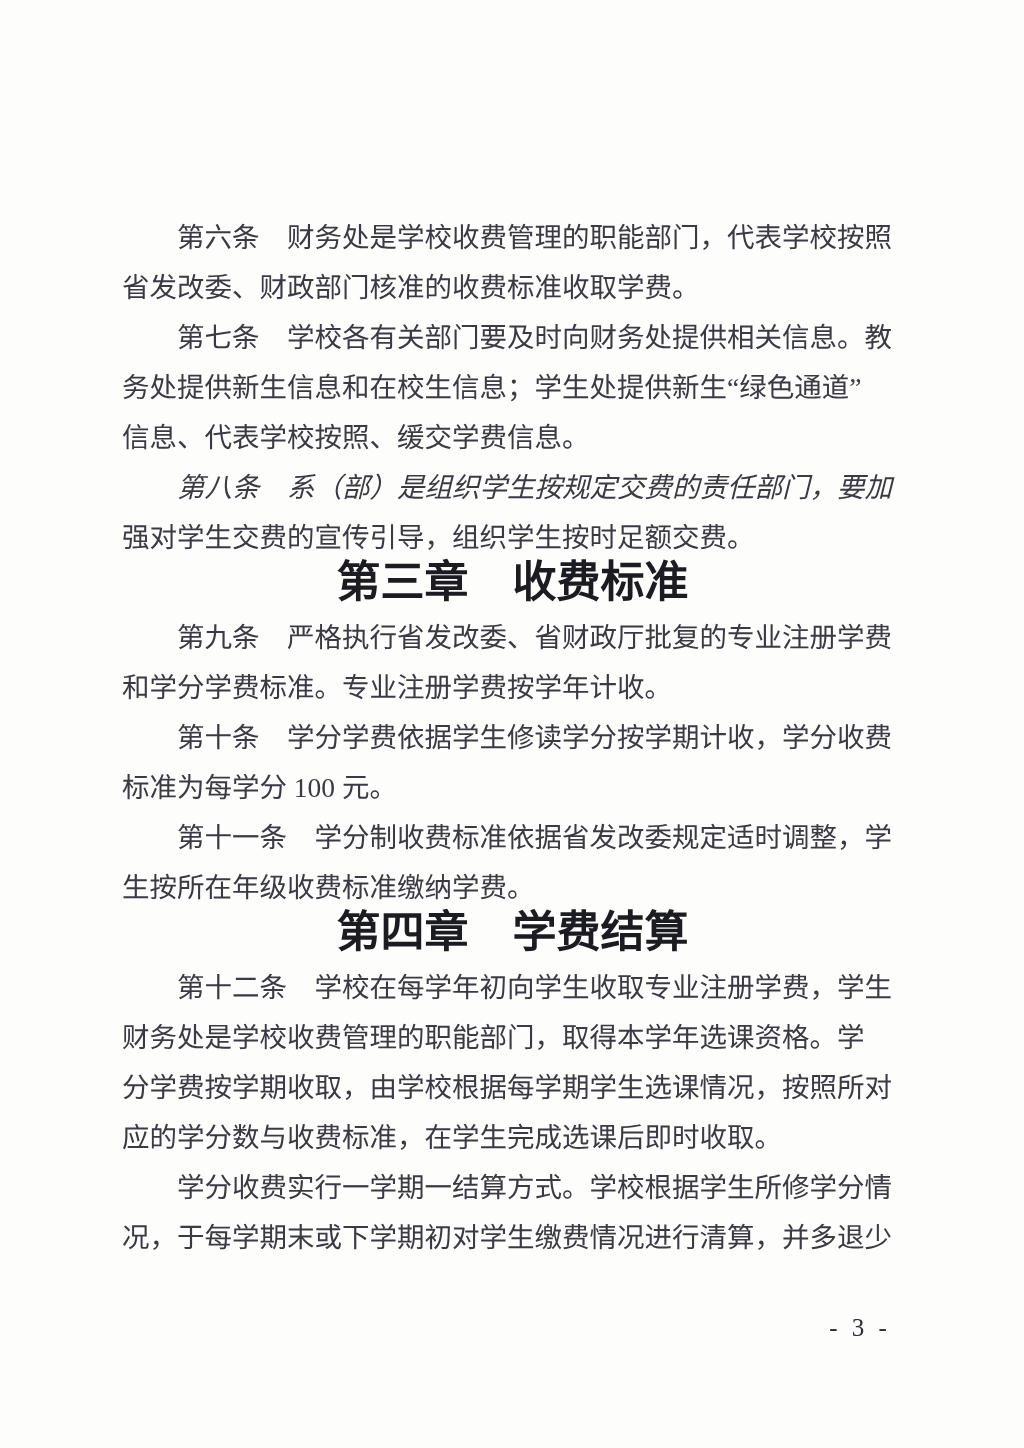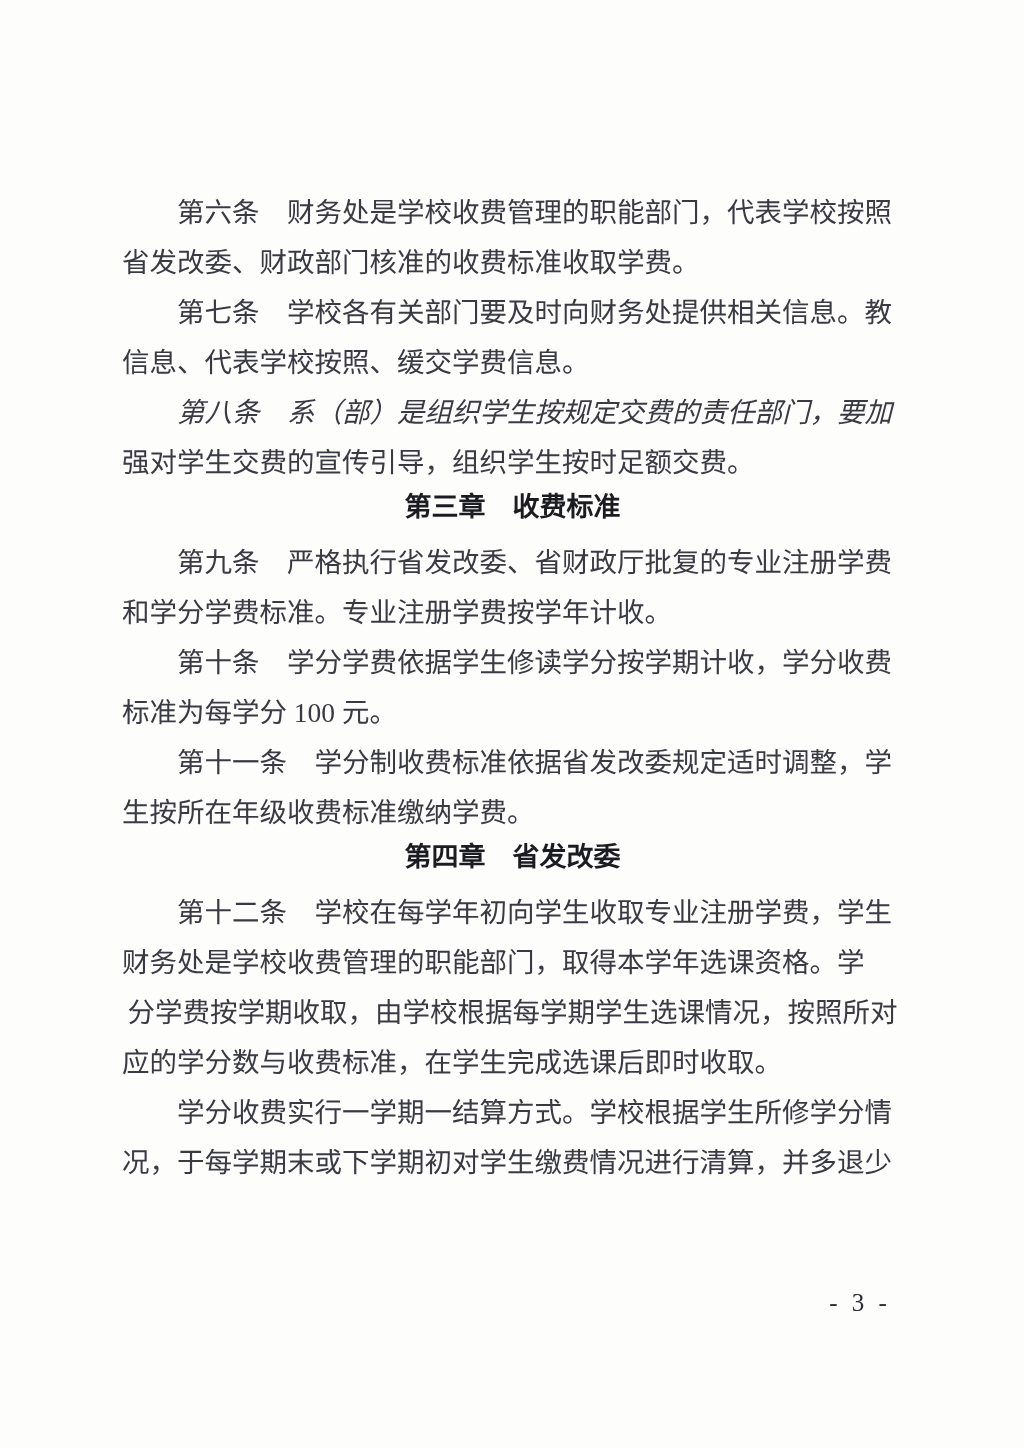--- a/index.html
+++ b/index.html
@@ -15,20 +15,21 @@
     height: 1448px;
     background: var(--page-bg);
     position: relative;
     overflow: hidden;
     font-family: "Liberation Serif", "DejaVu Serif", serif;
   }
   .sheet {
     position: absolute;
     inset: 0;
     background: var(--page-bg);
+    margin-top: 25px;
   }
   .content {
     position: absolute;
     left: 122px;
     top: 188px;
     width: 781px;
     color: var(--body-text);
     font-size: 27.5px;
   }
   .line {
@@ -41,21 +42,21 @@
     padding-left: 55px; 
   }
   .heading {
     height: 50px;
     line-height: 50px;
     position: relative;
     top: -6px;
     text-align: center;
     font-family: "Liberation Sans", "DejaVu Sans", sans-serif;
     font-weight: 700;
-    font-size: 27px;
+    font-size: 44px;
     color: var(--heading-text);
     white-space: nowrap;
   }
   .pageno {
     position: absolute;
     top: 1286px;
     left: 818px;
     width: 84px;
     height: 34px;
     line-height: 34px;
@@ -67,32 +68,33 @@
   }
 </style>
 </head>
 <body>
 
 <div class="sheet">
   <div class="content">
       <div class="line indent just" style="letter-spacing: 0px;">第六条　财务处是学校收费管理的职能部门，代表学校按照</div>
       <div class="line">省发改委、财政部门核准的收费标准收取学费。</div>
       <div class="line indent just" style="letter-spacing: 0px;">第七条　学校各有关部门要及时向财务处提供相关信息。教</div>
+      <div class="line just" style="letter-spacing: 0px;">务处提供新生信息和在校生信息；学生处提供新生“绿色通道”</div>
       <div class="line">信息、代表学校按照、缓交学费信息。</div>
       <div class="line indent just" style="letter-spacing: 0px; font-style: italic;">第八条　系（部）是组织学生按规定交费的责任部门，要加</div>
       <div class="line">强对学生交费的宣传引导，组织学生按时足额交费。</div>
       <div class="heading">第三章　收费标准</div>
       <div class="line indent just" style="letter-spacing: 0px;">第九条　严格执行省发改委、省财政厅批复的专业注册学费</div>
       <div class="line">和学分学费标准。专业注册学费按学年计收。</div>
       <div class="line indent just" style="letter-spacing: 0px;">第十条　学分学费依据学生修读学分按学期计收，学分收费</div>
       <div class="line">标准为每学分 100 元。</div>
       <div class="line indent just" style="letter-spacing: 0px;">第十一条　学分制收费标准依据省发改委规定适时调整，学</div>
       <div class="line">生按所在年级收费标准缴纳学费。</div>
-      <div class="heading">第四章　省发改委</div>
+      <div class="heading">第四章　学费结算</div>
       <div class="line indent just" style="letter-spacing: 0px;">第十二条　学校在每学年初向学生收取专业注册学费，学生</div>
       <div class="line just" style="letter-spacing: 0px;">财务处是学校收费管理的职能部门，取得本学年选课资格。学</div>
-      <div class="line just" style="letter-spacing: 0px; text-align: center;">分学费按学期收取，由学校根据每学期学生选课情况，按照所对</div>
+      <div class="line just" style="letter-spacing: 0px;">分学费按学期收取，由学校根据每学期学生选课情况，按照所对</div>
       <div class="line">应的学分数与收费标准，在学生完成选课后即时收取。</div>
       <div class="line indent just" style="letter-spacing: 0px;">学分收费实行一学期一结算方式。学校根据学生所修学分情</div>
       <div class="line just" style="letter-spacing: 0px;">况，于每学期末或下学期初对学生缴费情况进行清算，并多退少</div>
     </div>
   <div class="pageno">- 3 -</div>
 </div>
 
 </body></html>

